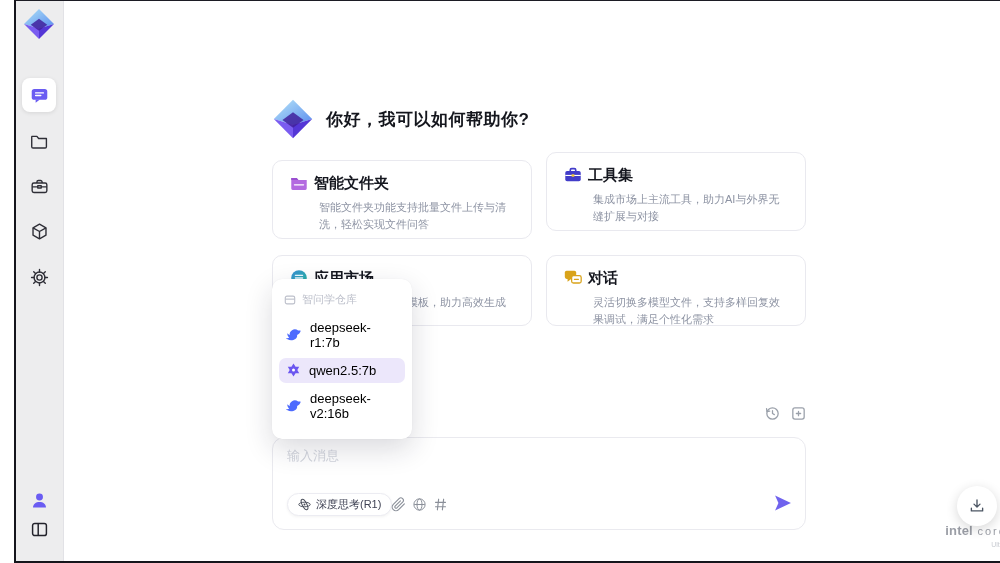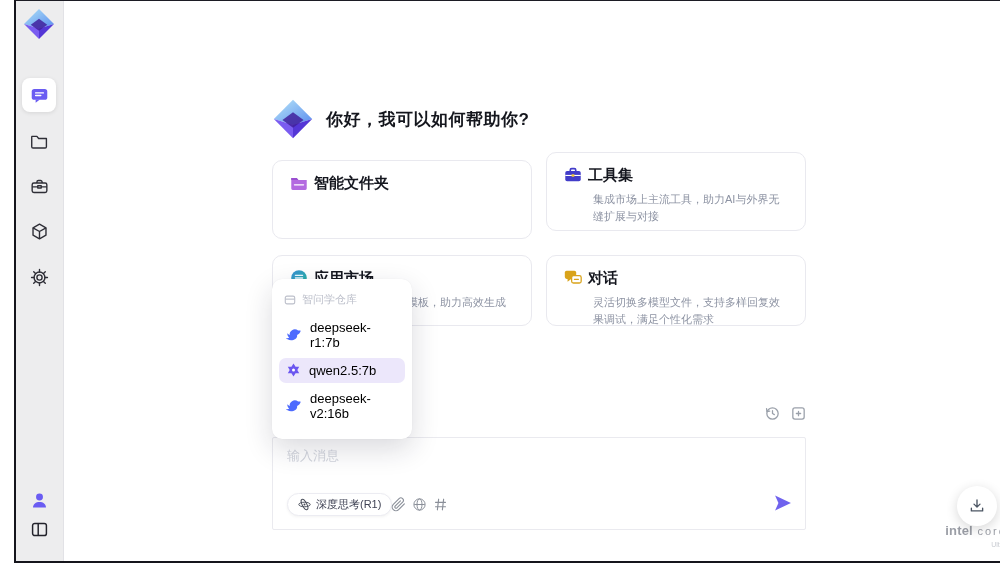--- a/index.html
+++ b/index.html
@@ -35,21 +35,21 @@
   .dd-option { display:flex; align-items:center; gap:8px; margin:3px 7px; padding:5px 7px; border-radius:7px; font-size:13px; color:#000000; cursor:pointer; }
   .dd-option.selected { background:#ece7fb; }
 
   
   .model-btn { left:262px; top:402px; height:24px; background:#f2f2f5; border-radius:7px; display:flex; align-items:center; gap:6px; padding:0 9px; font-size:12.5px; color:#2a2d38; cursor:pointer; }
 
   
   .mini-icon { width:17px; height:17px; cursor:pointer; }
 
   
-  .composer { left:258px; top:437px; width:534px; height:93px; border:1px solid #eaeaef; border-radius:2px; background:#fff; }
+  .composer { left:258px; top:437px; width:534px; height:93px; border:1px solid #eaeaef; border-radius:12px; background:#fff; }
   .composer textarea { position:absolute; left:14px; top:9px; width:480px; height:42px; border:none; outline:none; resize:none; font-family:inherit; font-size:13px; color:#30333d; background:transparent; }
   .composer textarea::placeholder { color:#d2d5dd; }
   .pill { position:absolute; left:14px; top:55px; height:23px; display:flex; align-items:center; gap:5px; padding:0 10px; border:1px solid #ececf2; border-radius:12px; background:#fff; box-shadow:0 1px 3px rgba(0,0,0,.05); font-size:11px; color:#3f4254; cursor:pointer; }
   .tool-icon { position:absolute; top:59px; width:15px; height:15px; cursor:pointer; }
   .send-btn { position:absolute; right:12px; top:55px; width:20px; height:20px; cursor:pointer; }
 
   
   .fab { left:943px; top:486px; width:40px; height:40px; border-radius:50%; background:#fff; box-shadow:0 3px 12px rgba(0,0,0,.16); display:flex; align-items:center; justify-content:center; cursor:pointer; z-index:30; }
   .intel { left:926px; top:523px; width:72px; text-align:center; color:#9b9ea6; line-height:13px; }
   .intel .i1 { font-size:13px; font-weight:700; letter-spacing:.2px; }
@@ -170,20 +170,21 @@
     <div class="card-head">
       <span>
         <svg width="20" height="20" viewBox="0 0 22 22">
           <path d="M2.5 5.5h6l1.8 2.2h9.2V17a1.6 1.6 0 0 1-1.6 1.6H4.1A1.6 1.6 0 0 1 2.5 17z" fill="#b36ae0"></path>
           <path d="M2.5 5.5h6l1.8 2.2H2.5z" fill="#9a4fd0"></path>
           <path d="M6 13h10" stroke="#fff" stroke-width="1.4" stroke-linecap="round"></path>
         </svg>
       </span>
       <span class="card-title">智能文件夹</span>
     </div>
+    <div class="card-desc">智能文件夹功能支持批量文件上传与清洗，轻松实现文件问答</div>
   </div>
 
   <div class="abs card" style="left:532px;top:152px;width:260px;height:79px">
     <div class="card-head">
       <span>
         <svg width="20" height="20" viewBox="0 0 22 22">
           <rect x="2.5" y="6.5" width="17" height="11.5" rx="2" fill="#423cc9"></rect>
           <path d="M8 6.5V5.6A1.6 1.6 0 0 1 9.6 4h2.8A1.6 1.6 0 0 1 14 5.6v.9" fill="none" stroke="#423cc9" stroke-width="1.8"></path>
           <path d="M2.5 11.5h17" stroke="#fff" stroke-width="1.2"></path>
           <rect x="9.4" y="10.2" width="3.2" height="2.6" rx=".6" fill="#f4c63a"></rect>

